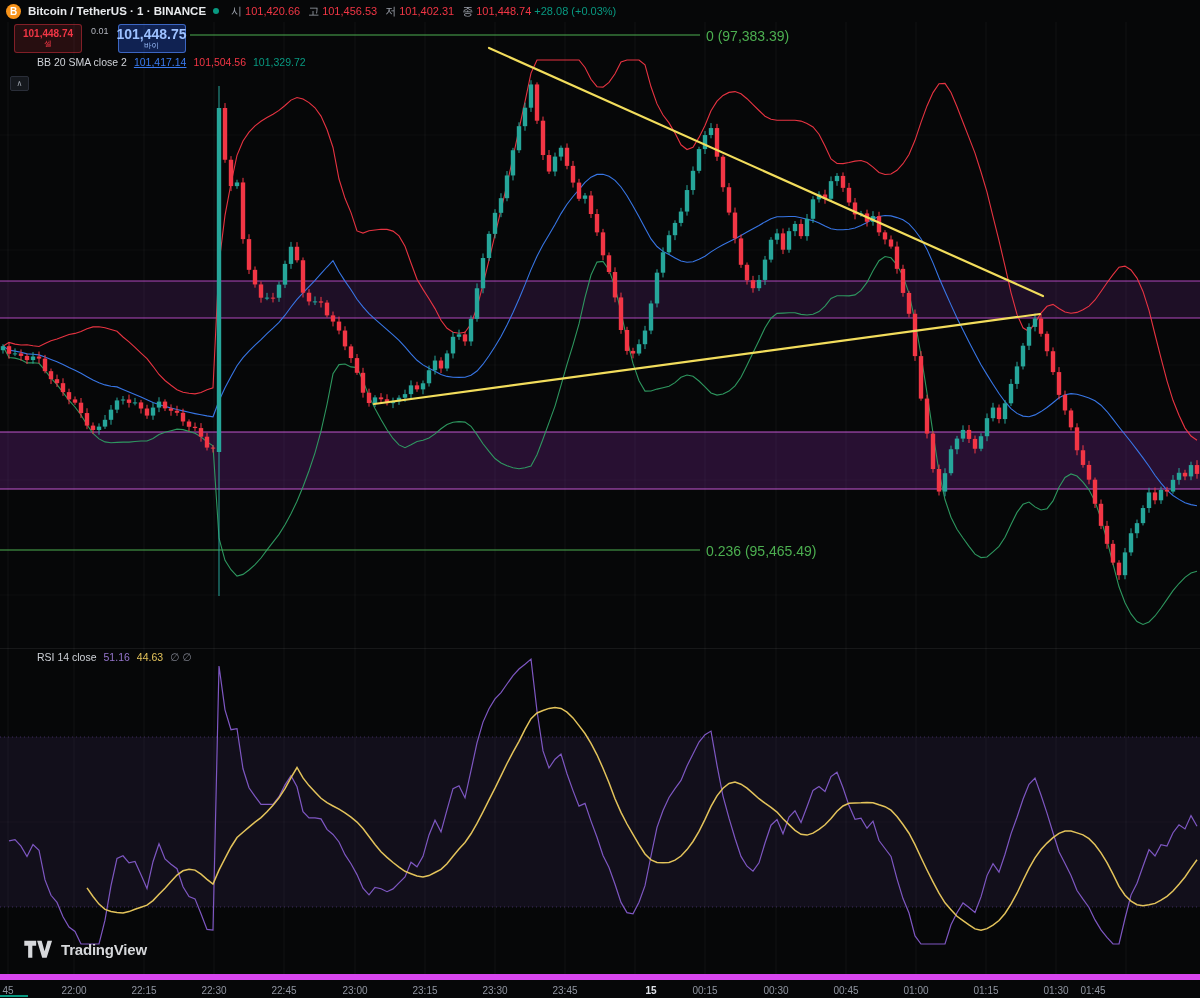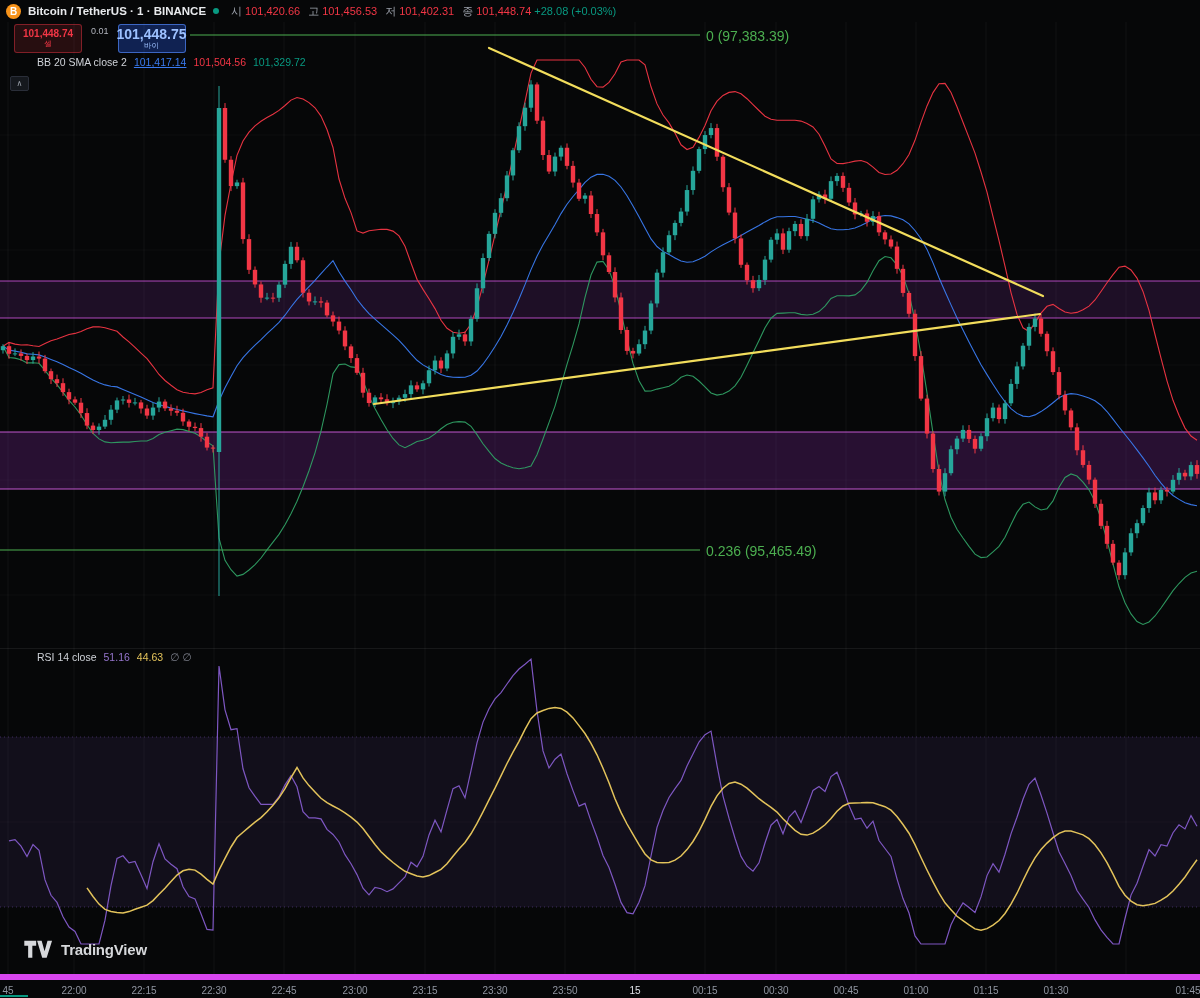--- a/index.html
+++ b/index.html
@@ -32,21 +32,21 @@
   .legend .t{color:#cfd2d8;}
   .chev{position:absolute;left:10px;top:76px;width:17px;height:13px;background:#15181d;
         border:1px solid #2a2e39;border-radius:2px;color:#9aa0aa;font-size:8px;display:flex;
         align-items:center;justify-content:center;z-index:6;cursor:pointer;}
   .fib-label{position:absolute;color:#4caf50;font-size:14px;z-index:4;white-space:nowrap;text-align:right;}
   .wm{position:absolute;left:22px;top:939px;display:flex;align-items:center;gap:7px;z-index:4;}
   .wm span{color:#d6d8db;font-size:15px;font-weight:700;letter-spacing:-0.2px;}
   #time-axis{position:absolute;left:0;top:974px;width:1200px;height:24px;border-top:6px solid #d946ef;
              z-index:6;background:#060708;}
   .tick{position:absolute;top:5px;transform:translateX(-50%);color:#9196a1;font-size:10px;}
-  .tick.em{color:#dfe2e8;font-weight:400;}
+  .tick.em{color:#dfe2e8;font-weight:700;margin-left:16px;}
   .session{position:absolute;left:0;top:995px;width:28px;height:2px;background:#089981;z-index:7;}
 </style>
 </head>
 <body>
 
 <div id="app">
 
   <svg id="chart-svg" width="1200" height="998">
       <g>
         <line x1="8" y1="22" x2="8" y2="974" stroke="rgba(255,255,255,0.05)" stroke-width="1"></line>
@@ -565,28 +565,28 @@
 
   <div id="time-axis">
       <span class="tick" style="left: 8px;">45</span>
       <span class="tick" style="left: 74px;">22:00</span>
       <span class="tick" style="left: 144px;">22:15</span>
       <span class="tick" style="left: 214px;">22:30</span>
       <span class="tick" style="left: 284px;">22:45</span>
       <span class="tick" style="left: 355px;">23:00</span>
       <span class="tick" style="left: 425px;">23:15</span>
       <span class="tick" style="left: 495px;">23:30</span>
-      <span class="tick" style="left: 565px;">23:50</span>
+      <span class="tick" style="left: 565px;">23:45</span>
       <span class="tick em" style="left: 635px;">15</span>
       <span class="tick" style="left: 705px;">00:15</span>
       <span class="tick" style="left: 776px;">00:30</span>
       <span class="tick" style="left: 846px;">00:45</span>
       <span class="tick" style="left: 916px;">01:00</span>
       <span class="tick" style="left: 986px;">01:15</span>
       <span class="tick" style="left: 1056px;">01:30</span>
-      <span class="tick" style="left: 1188px;">01:45</span>
+      <span class="tick" style="left: 1093px;">01:45</span>
     </div>
 
   <div class="session"></div>
 
 <div class="fib-label" style="left: 706px; top: 28px;">0 (97,383.39)</div>
     <div class="fib-label" style="left: 706px; top: 543px;">0.236 (95,465.49)</div>
   </div>
 
 </body></html>

